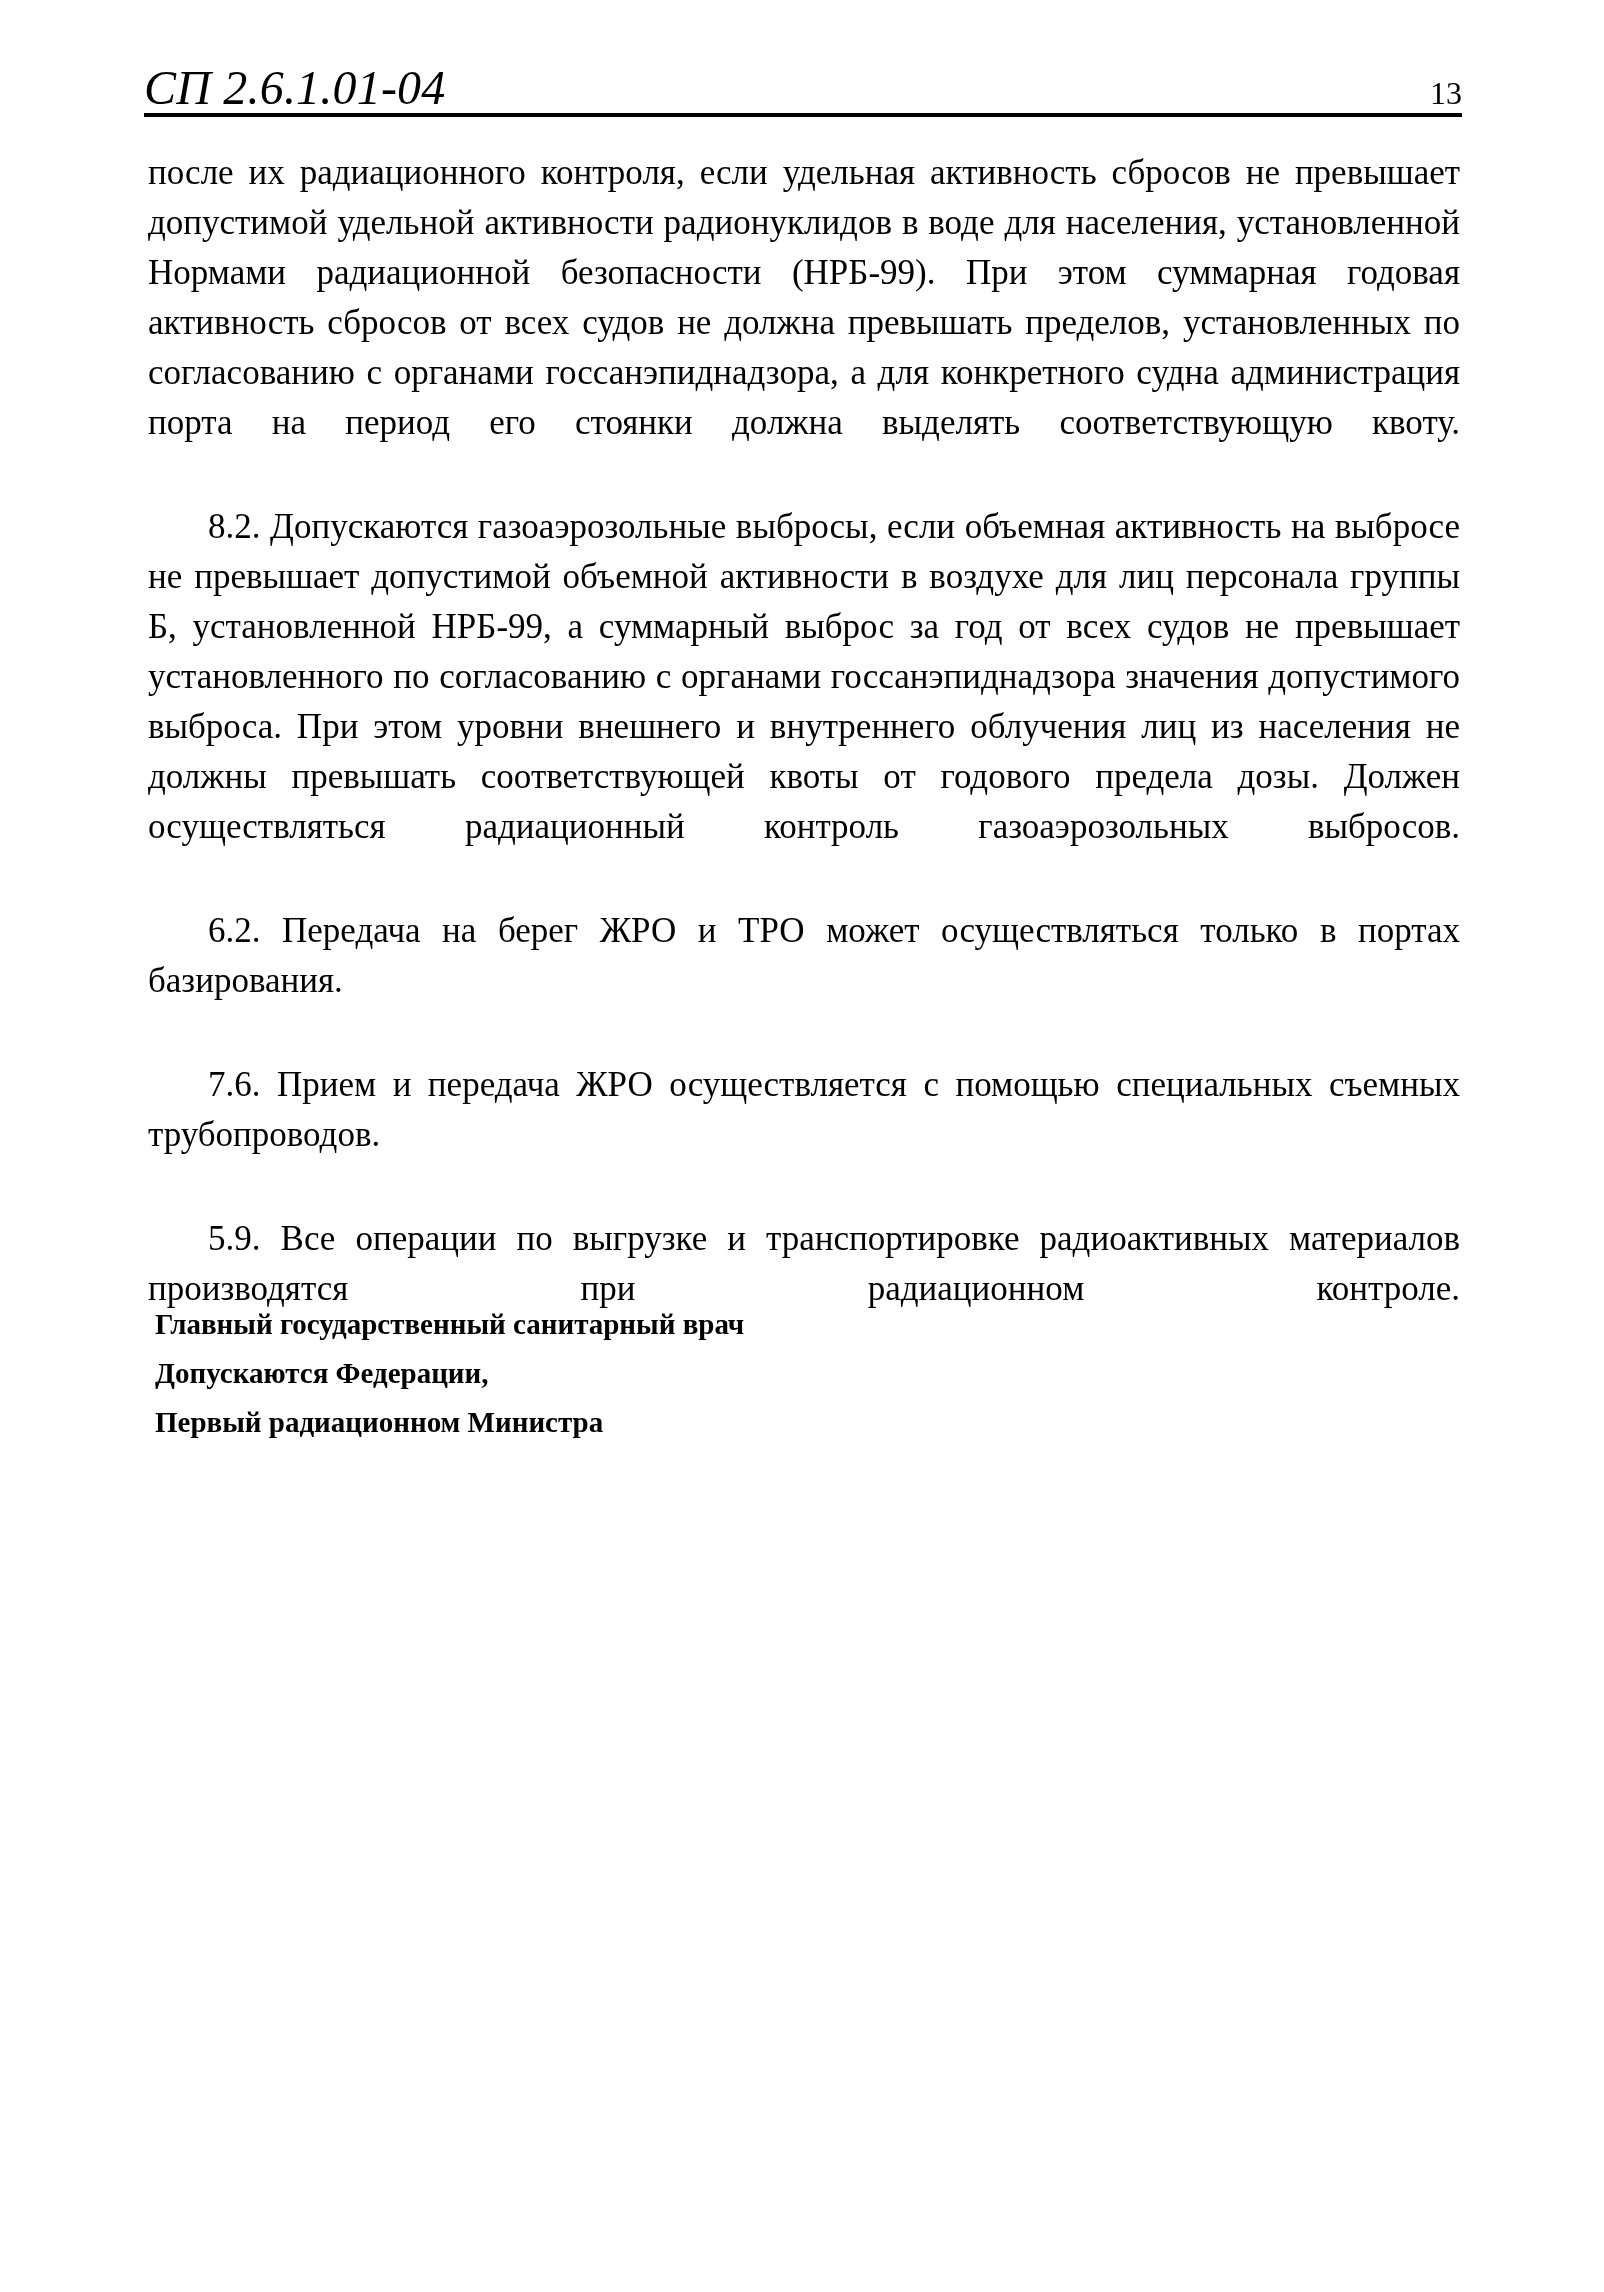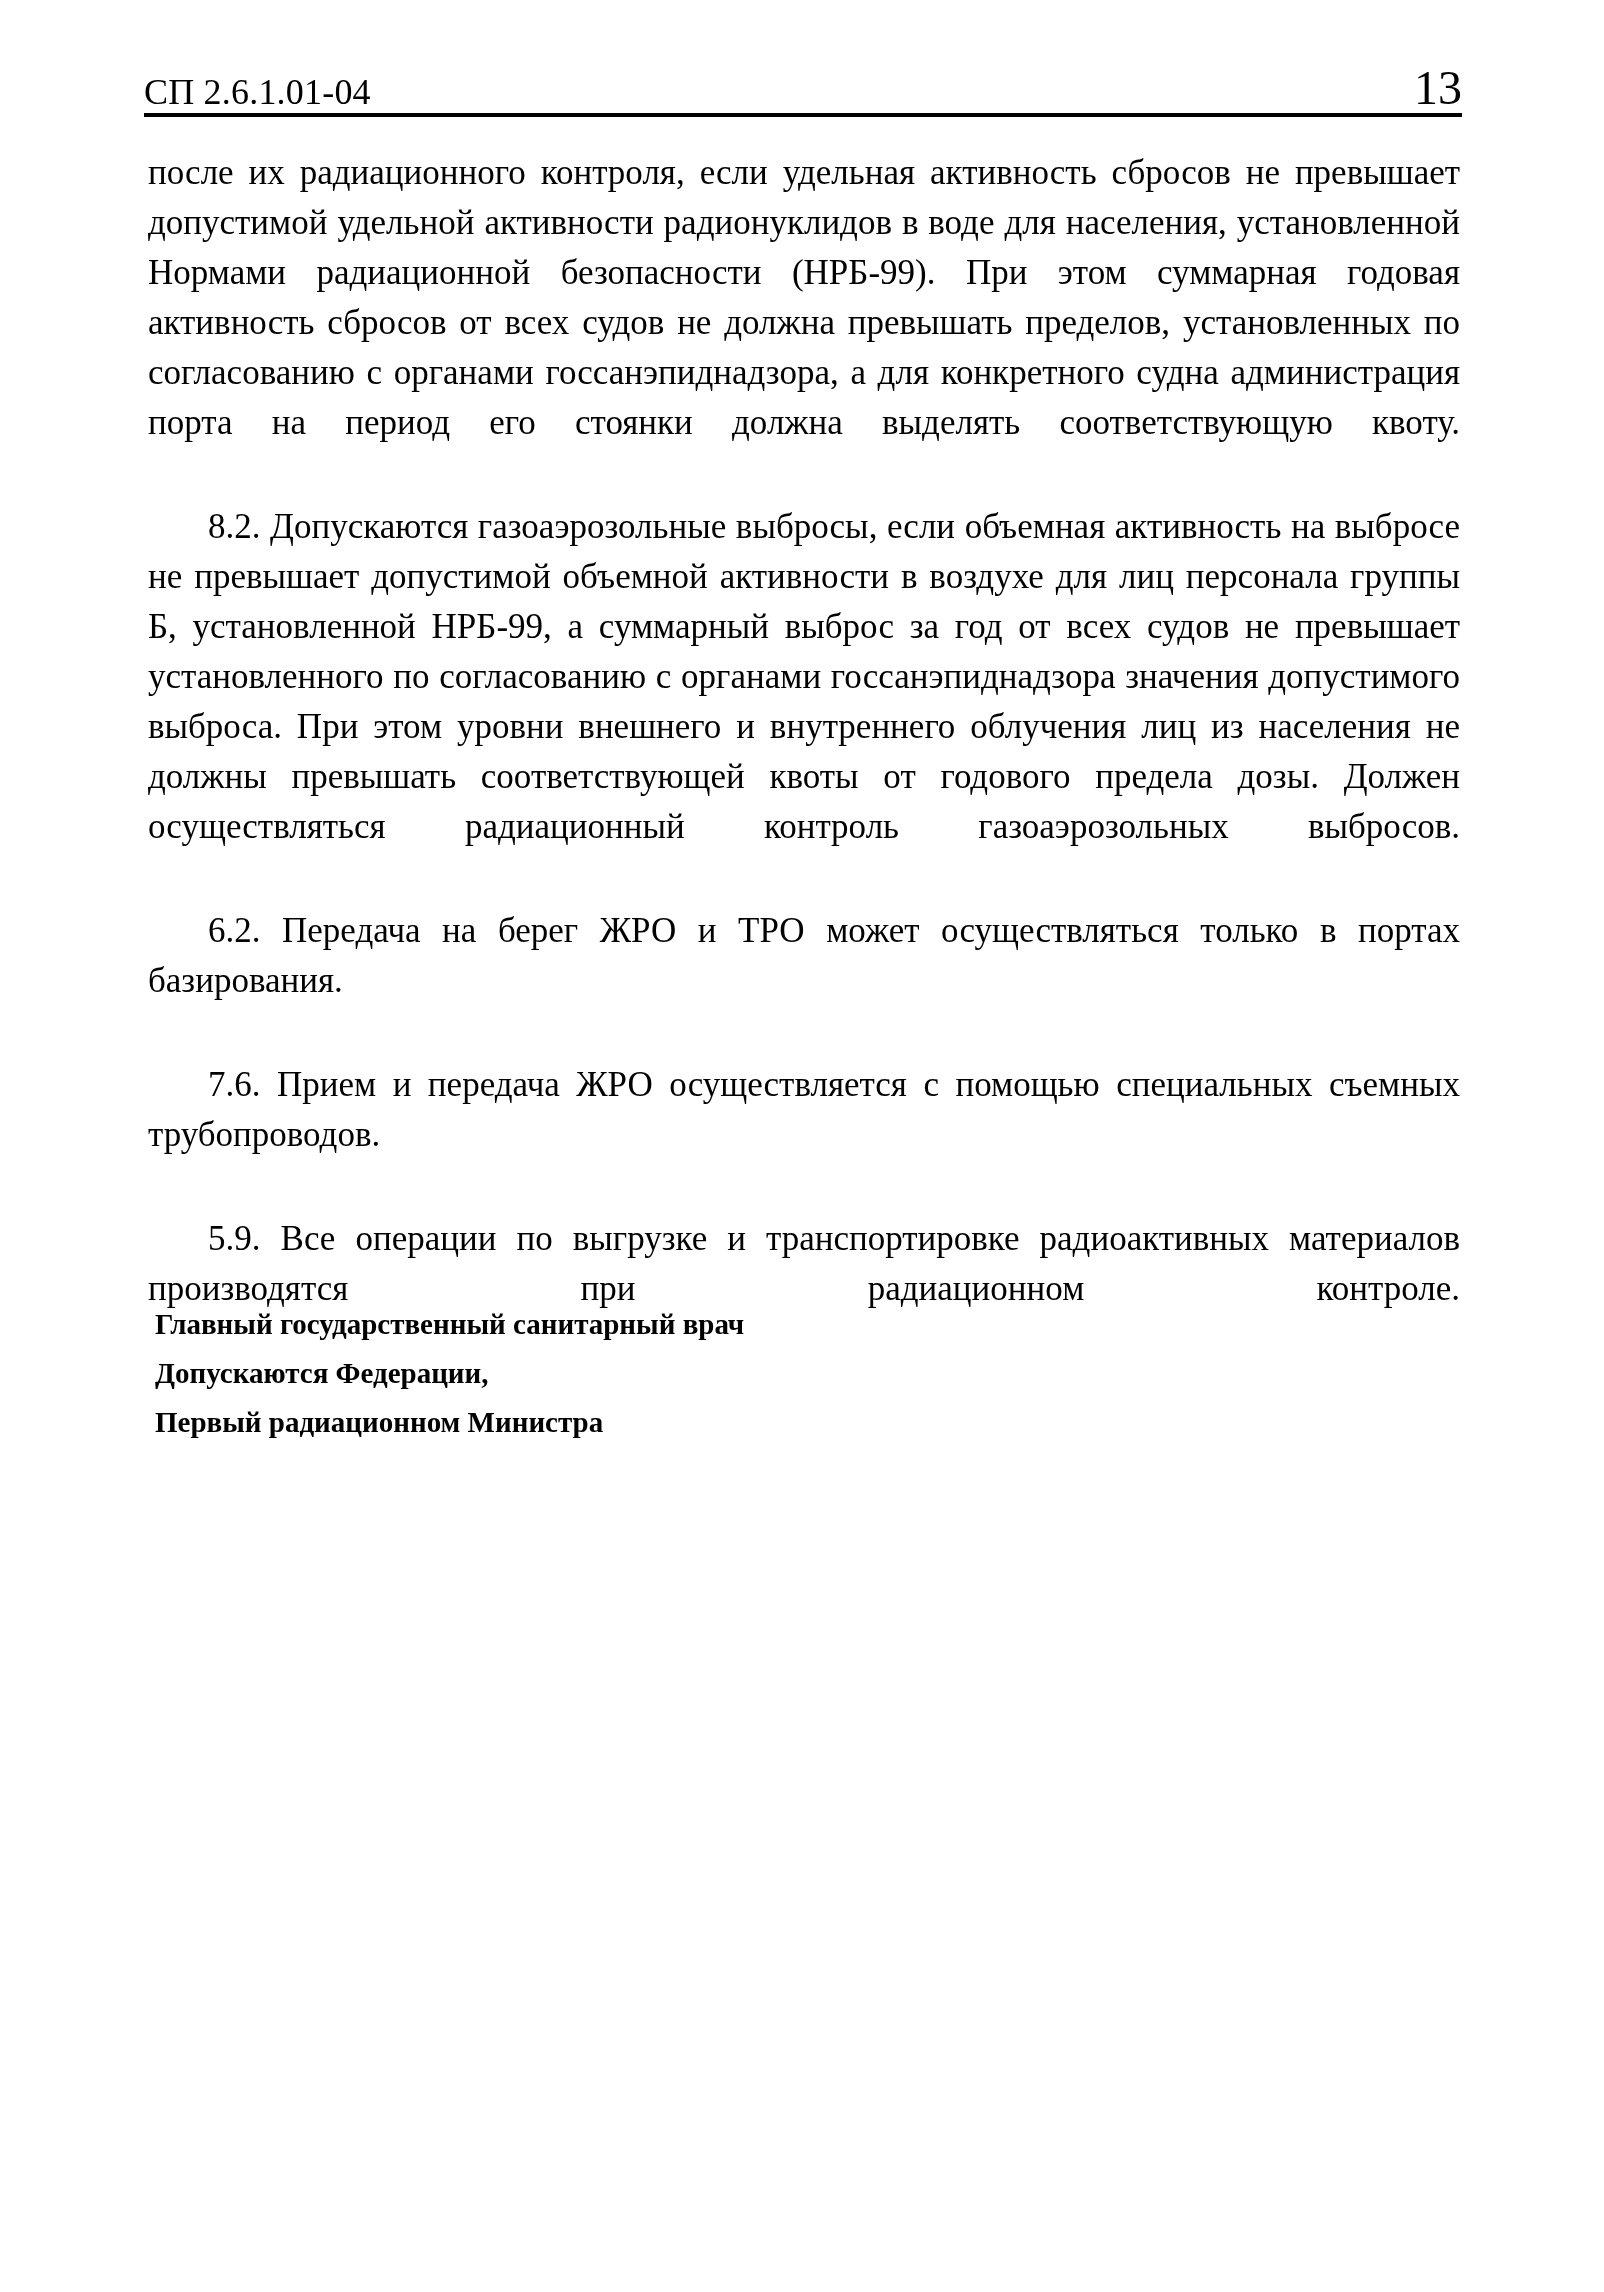--- a/index.html
+++ b/index.html
@@ -22,26 +22,27 @@
   .header {
     position: absolute;
     left: 144px;
     top: 60px;
     width: 1318px;
     display: flex;
     align-items: baseline;
     justify-content: space-between;
   }
   .header-doc-code {
-    font-size: 36px;
+    font-size: 48px;
     letter-spacing: 0.2px;
     white-space: nowrap;
+    font-style: italic;
   }
   .header-page-number {
-    font-size: 48px;
+    font-size: 32px;
     white-space: nowrap;
   }
   .header-rule {
     position: absolute;
     left: 144px;
     top: 113px;
     width: 1318px;
     height: 3.9px;
     background: #000000;
   }

